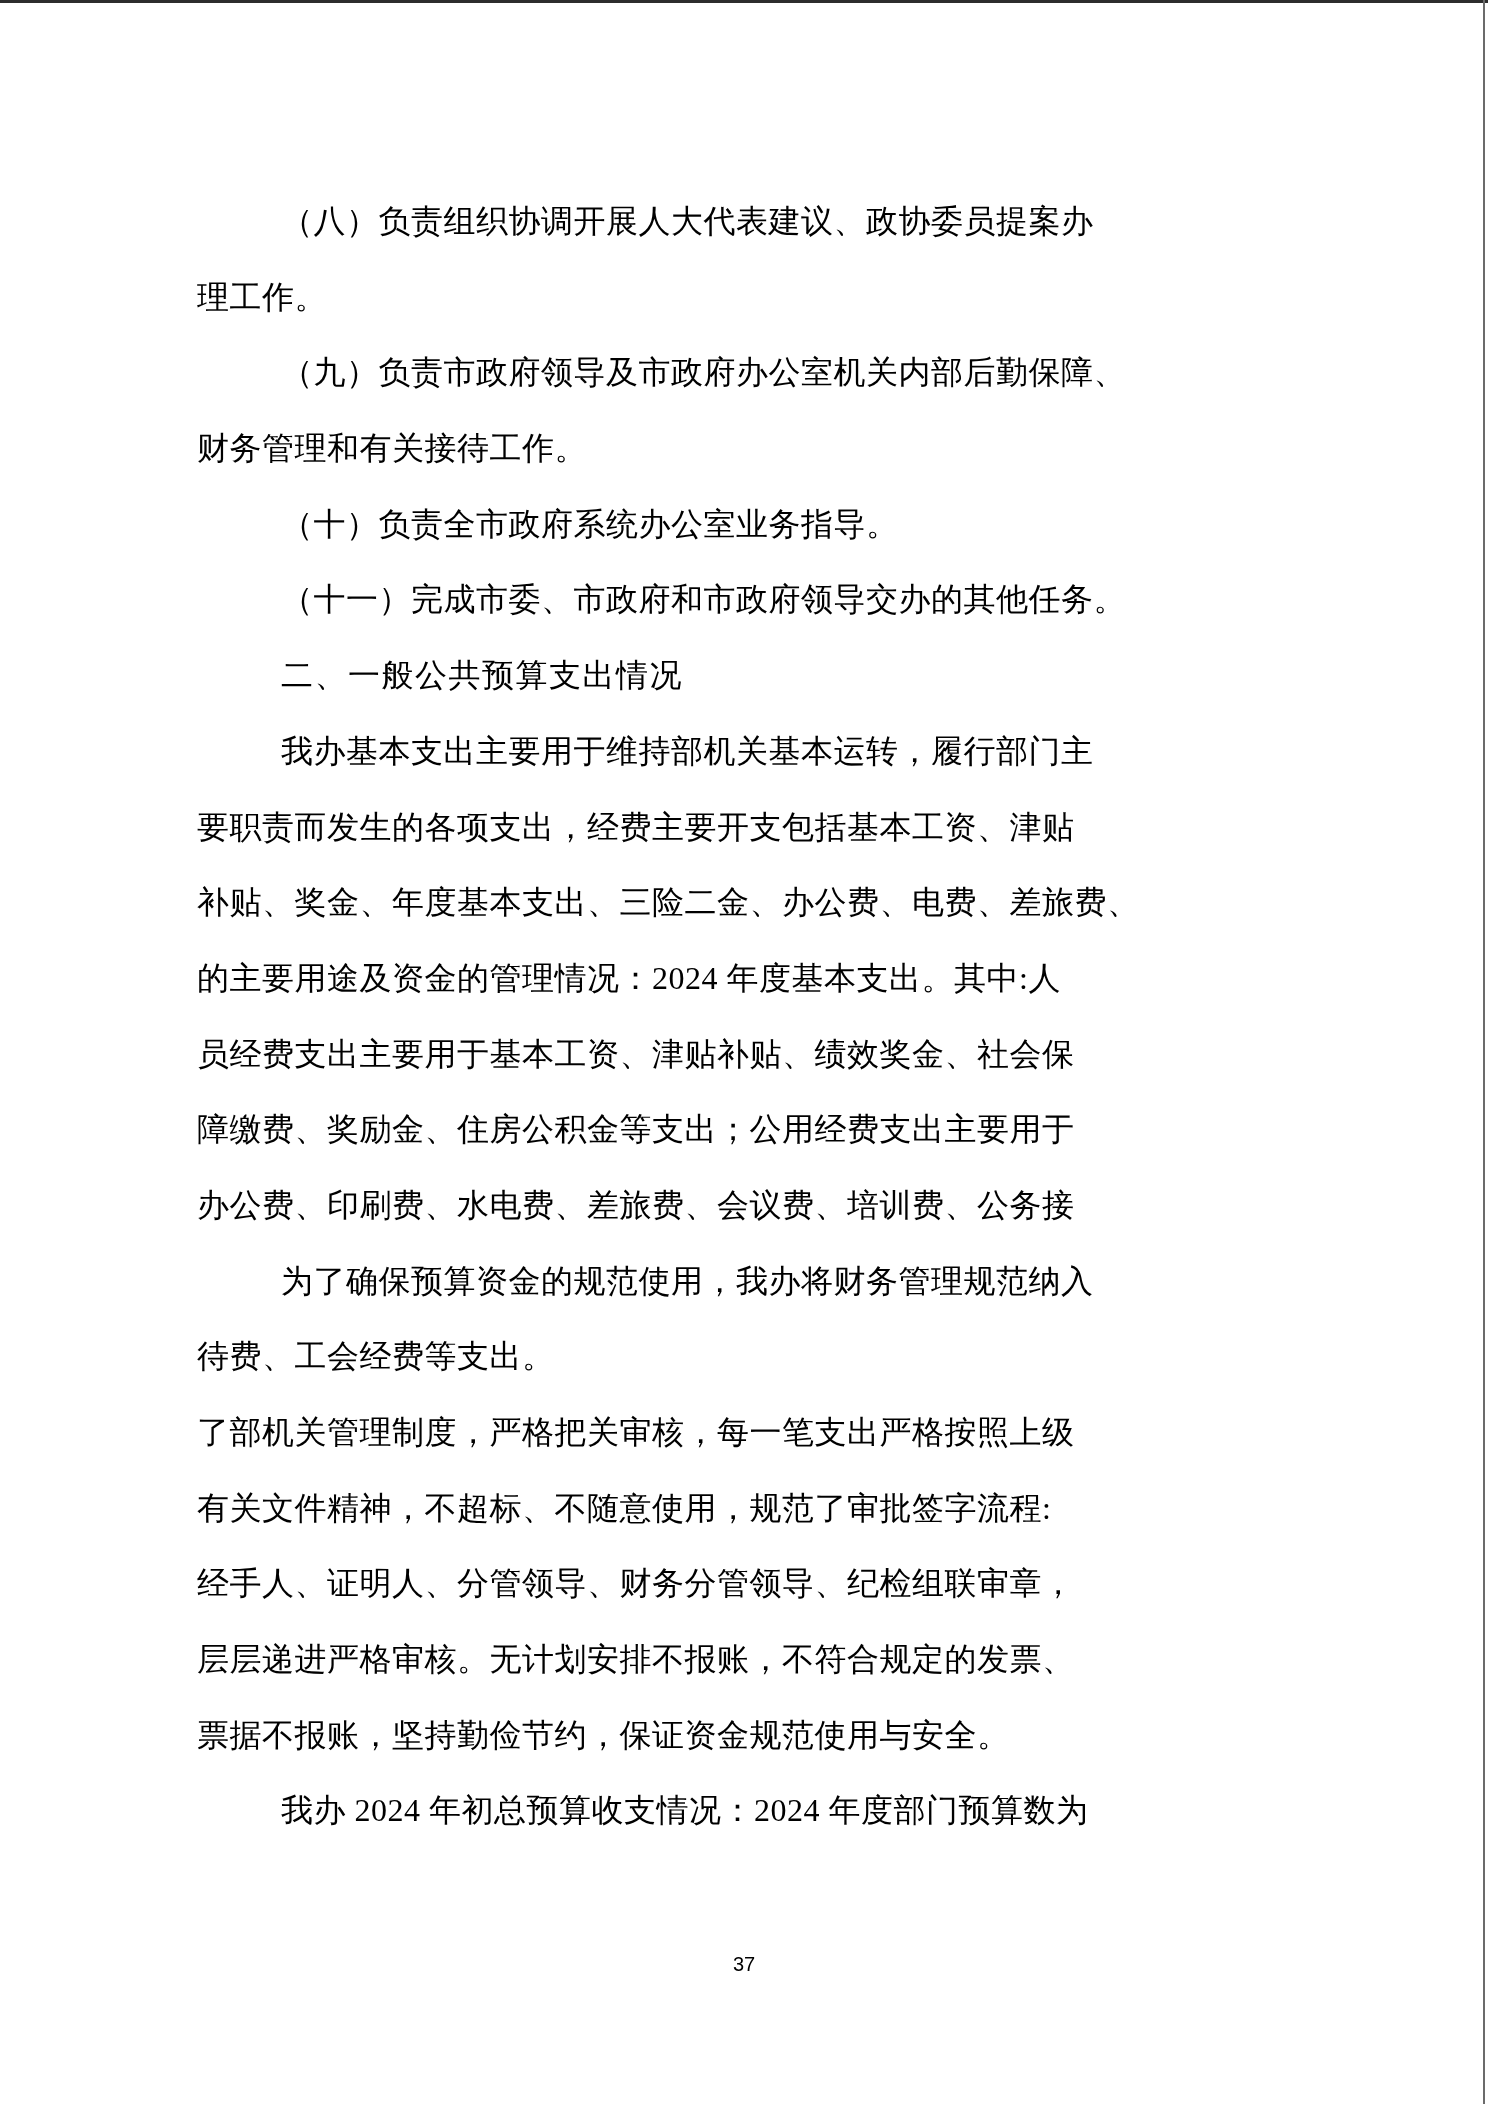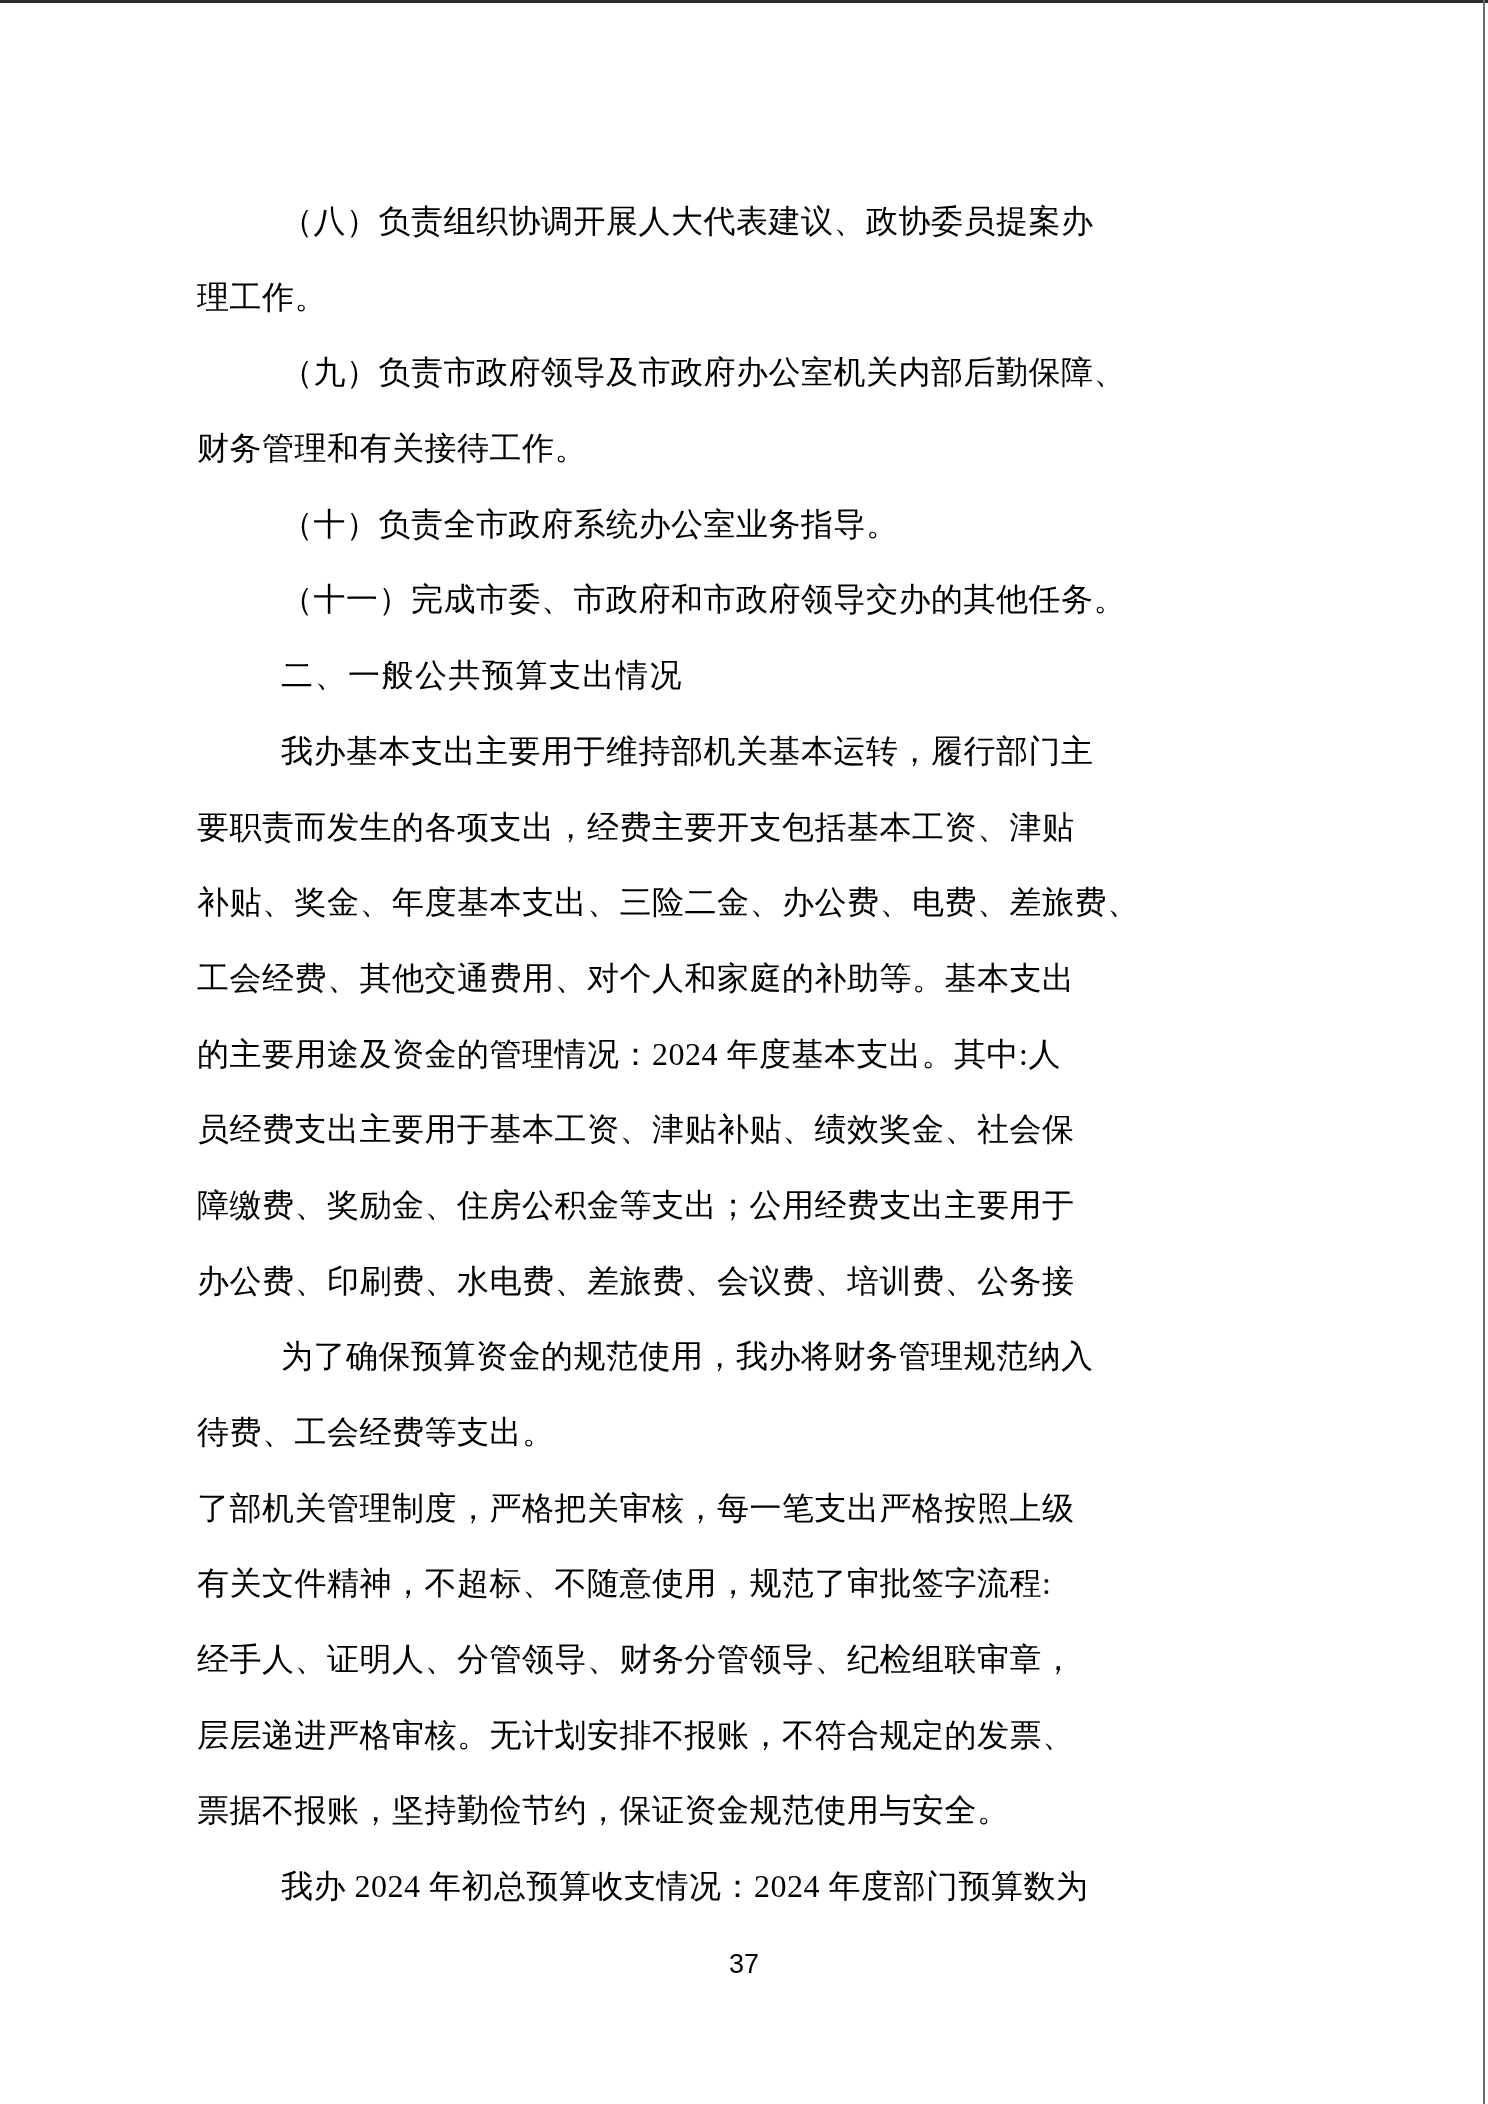--- a/index.html
+++ b/index.html
@@ -58,21 +58,21 @@
     font-weight: normal;
     letter-spacing: 1.5px;
     font-family: "Liberation Sans", "DejaVu Sans", sans-serif;
   }
   .page-number {
     position: absolute;
     left: 0;
     top: 1949px;
     width: 1488px;
     text-align: center;
-    font-size: 27px;
+    font-size: 20px;
     line-height: 30px;
     color: #000000;
     font-family: "Liberation Sans", "DejaVu Sans", sans-serif;
   }
 </style>
 </head>
 <body>
 
 <div class="page">
   <div class="edge-top"></div>
@@ -82,21 +82,20 @@
     <div class="line indent">（八）负责组织协调开展人大代表建议、政协委员提案办</div>
     <div class="line">理工作。</div>
     <div class="line indent">（九）负责市政府领导及市政府办公室机关内部后勤保障、</div>
     <div class="line">财务管理和有关接待工作。</div>
     <div class="line indent">（十）负责全市政府系统办公室业务指导。</div>
     <div class="line indent">（十一）完成市委、市政府和市政府领导交办的其他任务。</div>
     <div class="line indent heading">二、一般公共预算支出情况</div>
     <div class="line indent">我办基本支出主要用于维持部机关基本运转，履行部门主</div>
     <div class="line">要职责而发生的各项支出，经费主要开支包括基本工资、津贴</div>
     <div class="line">补贴、奖金、年度基本支出、三险二金、办公费、电费、差旅费、</div>
-    <div class="line">工会经费、其他交通费用、对个人和家庭的补助等。基本支出</div>
     <div class="line">的主要用途及资金的管理情况：2024 年度基本支出。其中:人</div>
     <div class="line">员经费支出主要用于基本工资、津贴补贴、绩效奖金、社会保</div>
     <div class="line">障缴费、奖励金、住房公积金等支出；公用经费支出主要用于</div>
     <div class="line">办公费、印刷费、水电费、差旅费、会议费、培训费、公务接</div>
     <div class="line indent">为了确保预算资金的规范使用，我办将财务管理规范纳入</div>
     <div class="line">待费、工会经费等支出。</div>
     <div class="line">了部机关管理制度，严格把关审核，每一笔支出严格按照上级</div>
     <div class="line">有关文件精神，不超标、不随意使用，规范了审批签字流程:</div>
     <div class="line">经手人、证明人、分管领导、财务分管领导、纪检组联审章，</div>
     <div class="line">层层递进严格审核。无计划安排不报账，不符合规定的发票、</div>

